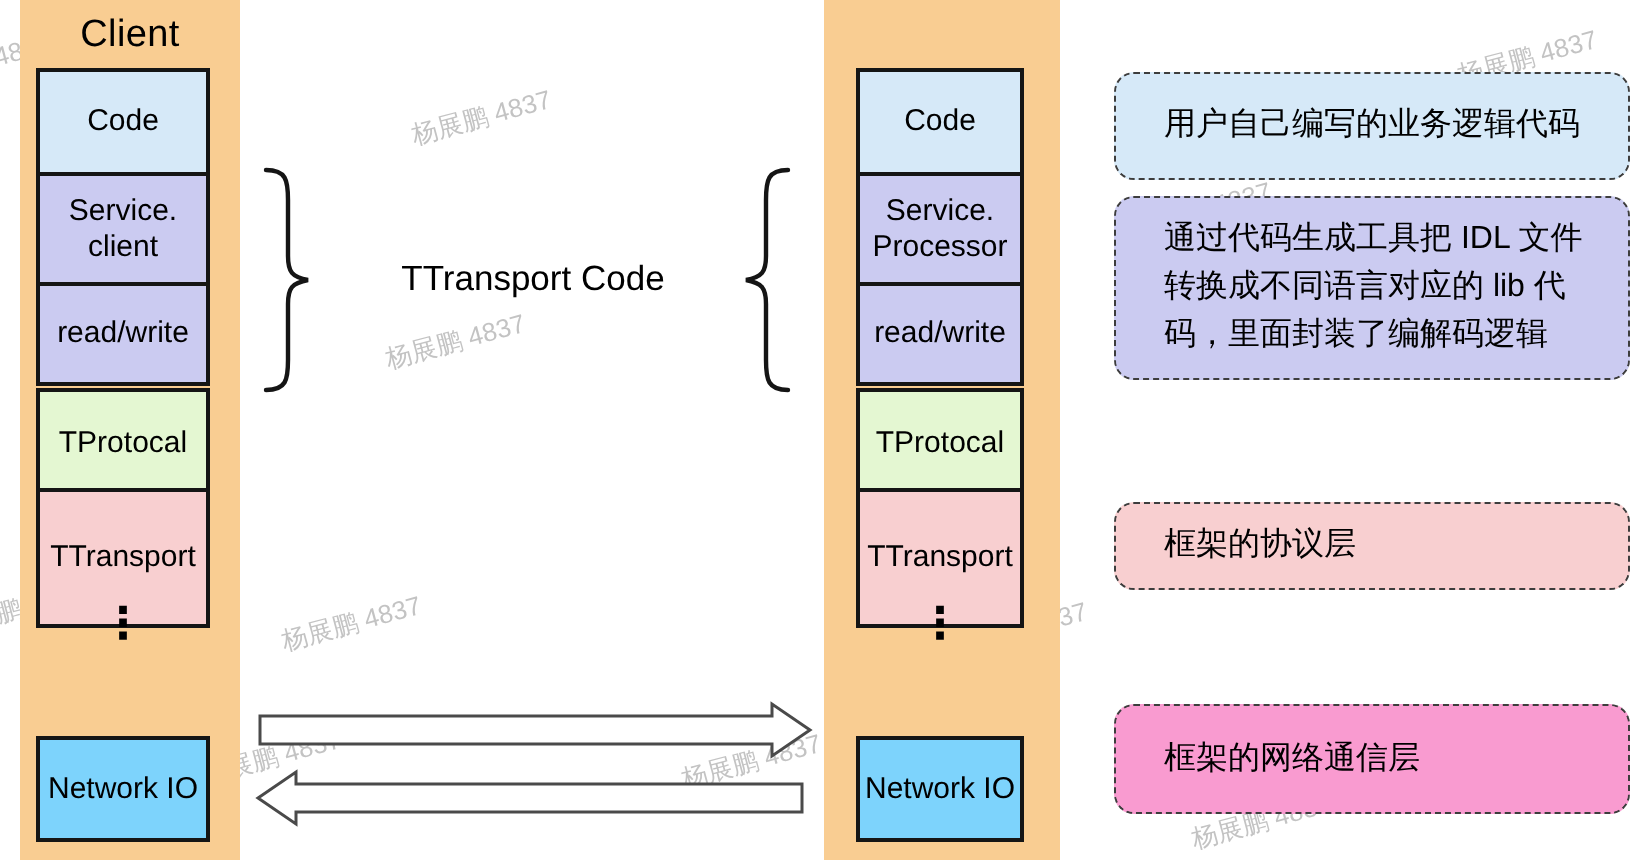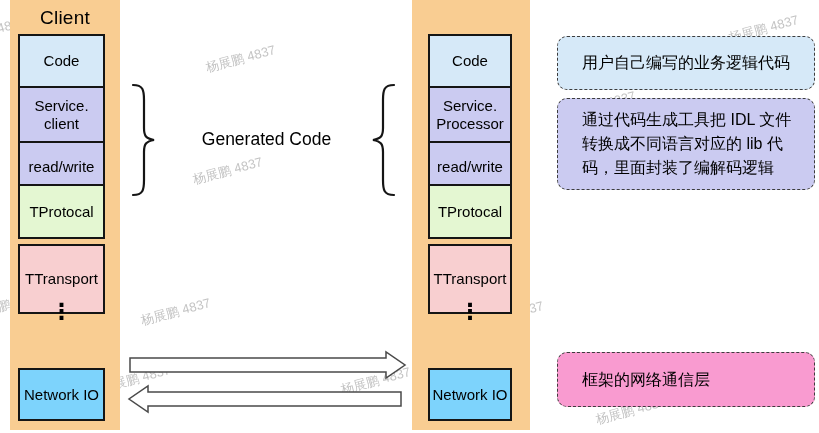--- a/index.html
+++ b/index.html
@@ -15,21 +15,21 @@
 
   
   .box{position:absolute;box-sizing:border-box;border:2px solid #151515;
     display:flex;align-items:center;justify-content:center;text-align:center;
     font-size:15px;line-height:18px;color:#000;white-space:pre-line;}
   .client .box{left:8px;width:87px;}
   .server .box{left:16px;width:84px;}
   .b-code{top:34px;height:54px;background:#D6E9F8;}
   .b-svc{top:86px;height:57px;background:#CBCBF1;}
   .b-rw{top:141px;height:52px;background:#CBCBF1;}
-  .b-tp{top:184px;height:55px;background:#E4F7D2;}
+  .b-tp{top:194px;height:55px;background:#E4F7D2;}
   .b-tt{top:244px;height:70px;background:#F8CFD0;}
   .b-nio{top:368px;height:53px;background:#7dd3fc;text-align:center;}
   .dots{position:absolute;top:299px;left:0;text-align:center;
     font-size:22px;font-weight:700;line-height:26px;color:#000;}
   .client .dots{left:8px;width:87px;}
   .server .dots{left:16px;width:84px;}
 
   
   .gen-label{position:absolute;left:184px;top:129px;width:165px;text-align:center;
     font-size:17.5px;color:#000;}
@@ -94,29 +94,30 @@
     <div class="box b-rw">read/write</div>
     <div class="box b-tp">TProtocal</div>
     <div class="box b-tt">TTransport</div>
     <div class="dots">⋮</div>
     <div class="box b-nio">Network IO</div>
   </div>
 
   <svg class="brace left" viewBox="0 0 28 116">
     <path d="M4,3 C14,3 15,8 15,18 L15,46 C15,54 17,56.5 25,58 C17,59.5 15,62 15,70 L15,98 C15,108 14,113 4,113" fill="none" stroke="#151515" stroke-width="2.2" stroke-linecap="round"></path>
   </svg>
-  <div class="gen-label">Generated Code</div>
+  <div class="gen-label">TTransport Code</div>
   <svg class="brace right" viewBox="0 0 28 116">
     <path d="M24,3 C14,3 13,8 13,18 L13,46 C13,54 11,56.5 3,58 C11,59.5 13,62 13,70 L13,98 C13,108 14,113 24,113" fill="none" stroke="#151515" stroke-width="2.2" stroke-linecap="round"></path>
   </svg>
 
   <svg class="arrows" viewBox="0 0 310 93">
     <polygon points="20,18 276,18 276,12 295,25 276,38 276,32 20,32" fill="#ffffff" stroke="#4a4a4a" stroke-width="1.5"></polygon>
     <polygon points="291,52 38,52 38,46 19,59 38,72 38,66 291,66" fill="#ffffff" stroke="#4a4a4a" stroke-width="1.5"></polygon>
   </svg>
 
   <div class="note n1">用户自己编写的业务逻辑代码</div>
   <div class="note n2">通过代码生成工具把 IDL 文件
 转换成不同语言对应的 lib 代
 码，里面封装了编解码逻辑</div>
+  <div class="note n4">框架的协议层</div>
   <div class="note n5">框架的网络通信层</div>
 
 </div>
 
 </body></html>

